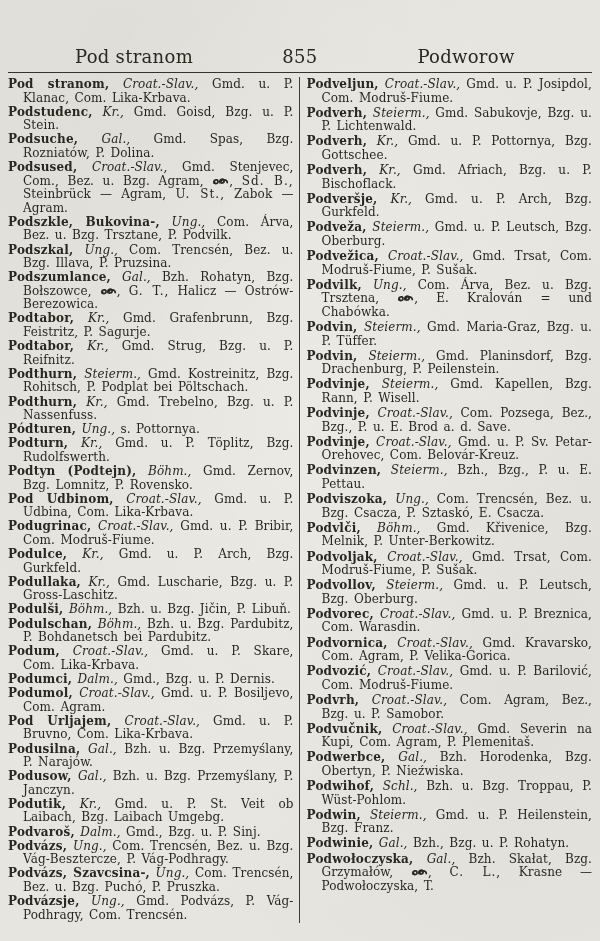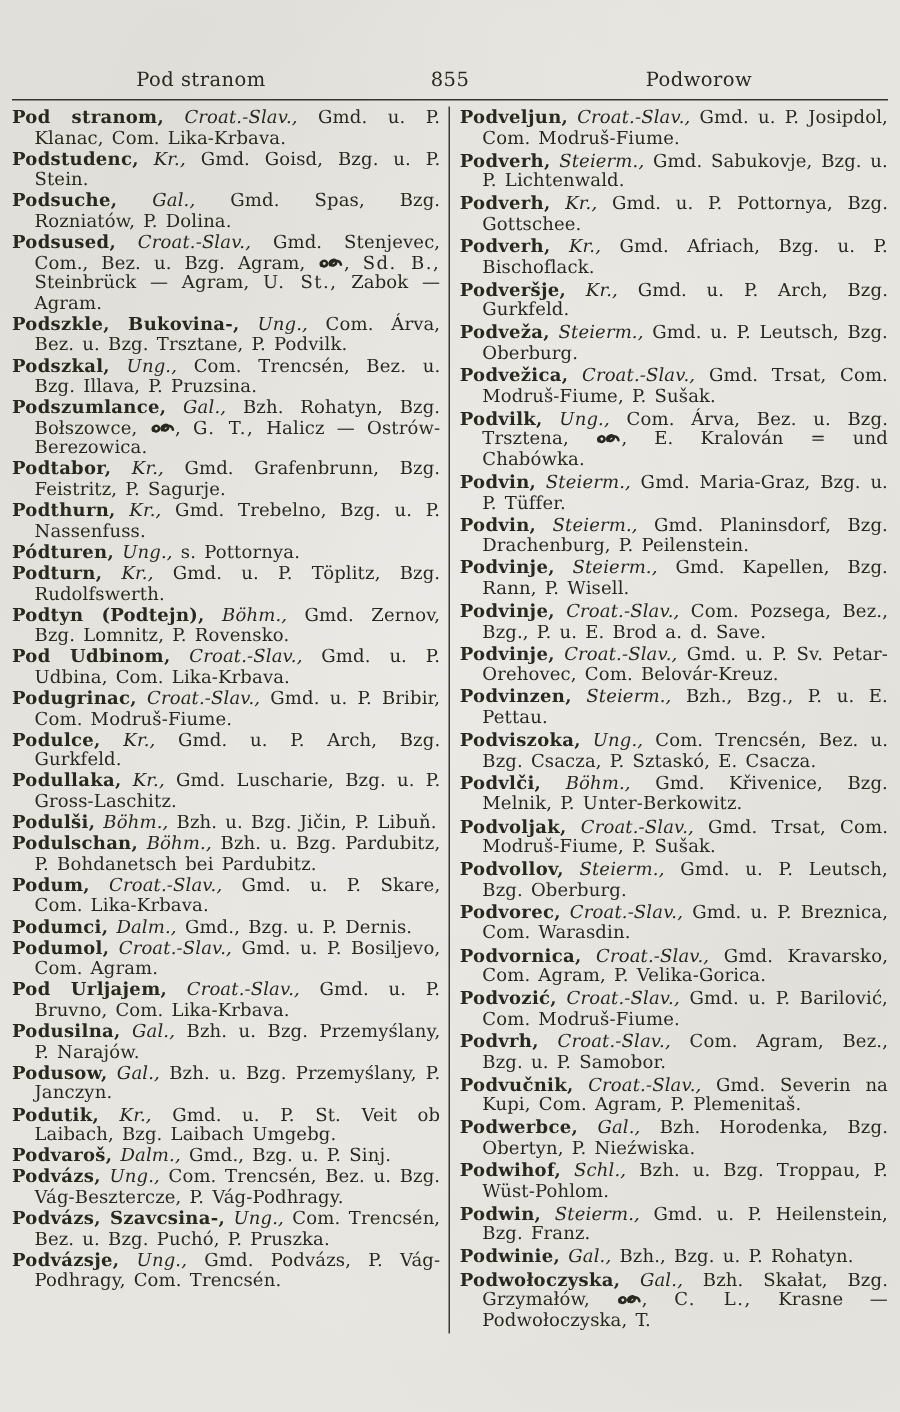--- a/index.html
+++ b/index.html
@@ -15,21 +15,21 @@
     color: #29281f;
     overflow: hidden;
   }
   .page { padding: 0 8px; }
 
   
   .runhead {
     display: flex;
     align-items: baseline;
     padding-top: 46px;
-    font-size: 13px;
+    font-size: 18px;
     letter-spacing: 0.3px;
   }
   .runhead .hl, .runhead .hr { flex: 1 1 0; text-align: center; }
   .runhead .pn { width: 80px; text-align: center; }
   .head-rule {
     border: 0;
     border-top: 1.6px solid #35342c;
     margin: 5px 0 4px 0;
   }
 
@@ -77,20 +77,22 @@
         <p class="entry"><b>Podsuche,</b> <i>Gal.,</i> <span>Gmd. Spas, Bzg. Rozniatów, P. Dolina.</span></p>
         <p class="entry"><b>Podsused,</b> <i>Croat.-Slav.,</i> <span>Gmd. Stenjevec, Com., Bez. u. Bzg. Agram,</span> <span><span class="sym"><svg width="17" height="9" viewBox="0 0 20 10">
                 <path d="M2.5 7 C1 3.5, 6 1.5, 7 4.5 C7.8 7.5, 3 8.8, 3.2 5.8 M9.5 6.5 C8 2.5, 14 0.8, 14.3 3.8 C14.6 6.8, 9.5 8.2, 10.5 5 C11.5 2, 17.5 2.2, 18 6.2" fill="none" stroke="#29281f" stroke-width="2" stroke-linecap="round"></path>
               </svg></span>,</span> <b class="rail-abbr">Sd. B.,</b> <span>Steinbrück — Agram,</span> <b class="rail-abbr">U. St.,</b> <span>Zabok — Agram.</span></p>
         <p class="entry"><b>Podszkle, Bukovina-,</b> <i>Ung.,</i> <span>Com. Árva, Bez. u. Bzg. Trsztane, P. Podvilk.</span></p>
         <p class="entry"><b>Podszkal,</b> <i>Ung.,</i> <span>Com. Trencsén, Bez. u. Bzg. Illava, P. Pruzsina.</span></p>
         <p class="entry"><b>Podszumlance,</b> <i>Gal.,</i> <span>Bzh. Rohatyn, Bzg. Bołszowce,</span> <span><span class="sym"><svg width="17" height="9" viewBox="0 0 20 10">
                 <path d="M2.5 7 C1 3.5, 6 1.5, 7 4.5 C7.8 7.5, 3 8.8, 3.2 5.8 M9.5 6.5 C8 2.5, 14 0.8, 14.3 3.8 C14.6 6.8, 9.5 8.2, 10.5 5 C11.5 2, 17.5 2.2, 18 6.2" fill="none" stroke="#29281f" stroke-width="2" stroke-linecap="round"></path>
               </svg></span>,</span> <b class="rail-abbr">G. T.,</b> <span>Halicz — Ostrów-Berezowica.</span></p>
         <p class="entry"><b>Podtabor,</b> <i>Kr.,</i> <span>Gmd. Grafenbrunn, Bzg. Feistritz, P. Sagurje.</span></p>
+        <p class="entry"><b>Podtabor,</b> <i>Kr.,</i> <span>Gmd. Strug, Bzg. u. P. Reifnitz.</span></p>
+        <p class="entry"><b>Podthurn,</b> <i>Steierm.,</i> <span>Gmd. Kostreinitz, Bzg. Rohitsch, P. Podplat bei Pöltschach.</span></p>
         <p class="entry"><b>Podthurn,</b> <i>Kr.,</i> <span>Gmd. Trebelno, Bzg. u. P. Nassenfuss.</span></p>
         <p class="entry"><b>Pódturen,</b> <i>Ung.,</i> <span>s. Pottornya.</span></p>
         <p class="entry"><b>Podturn,</b> <i>Kr.,</i> <span>Gmd. u. P. Töplitz, Bzg. Rudolfswerth.</span></p>
         <p class="entry"><b>Podtyn (Podtejn),</b> <i>Böhm.,</i> <span>Gmd. Zernov, Bzg. Lomnitz, P. Rovensko.</span></p>
         <p class="entry"><b>Pod Udbinom,</b> <i>Croat.-Slav.,</i> <span>Gmd. u. P. Udbina, Com. Lika-Krbava.</span></p>
         <p class="entry"><b>Podugrinac,</b> <i>Croat.-Slav.,</i> <span>Gmd. u. P. Bribir, Com. Modruš-Fiume.</span></p>
         <p class="entry"><b>Podulce,</b> <i>Kr.,</i> <span>Gmd. u. P. Arch, Bzg. Gurkfeld.</span></p>
         <p class="entry"><b>Podullaka,</b> <i>Kr.,</i> <span>Gmd. Luscharie, Bzg. u. P. Gross-Laschitz.</span></p>
         <p class="entry"><b>Podulši,</b> <i>Böhm.,</i> <span>Bzh. u. Bzg. Jičin, P. Libuň.</span></p>
         <p class="entry"><b>Podulschan,</b> <i>Böhm.,</i> <span>Bzh. u. Bzg. Pardubitz, P. Bohdanetsch bei Pardubitz.</span></p>

